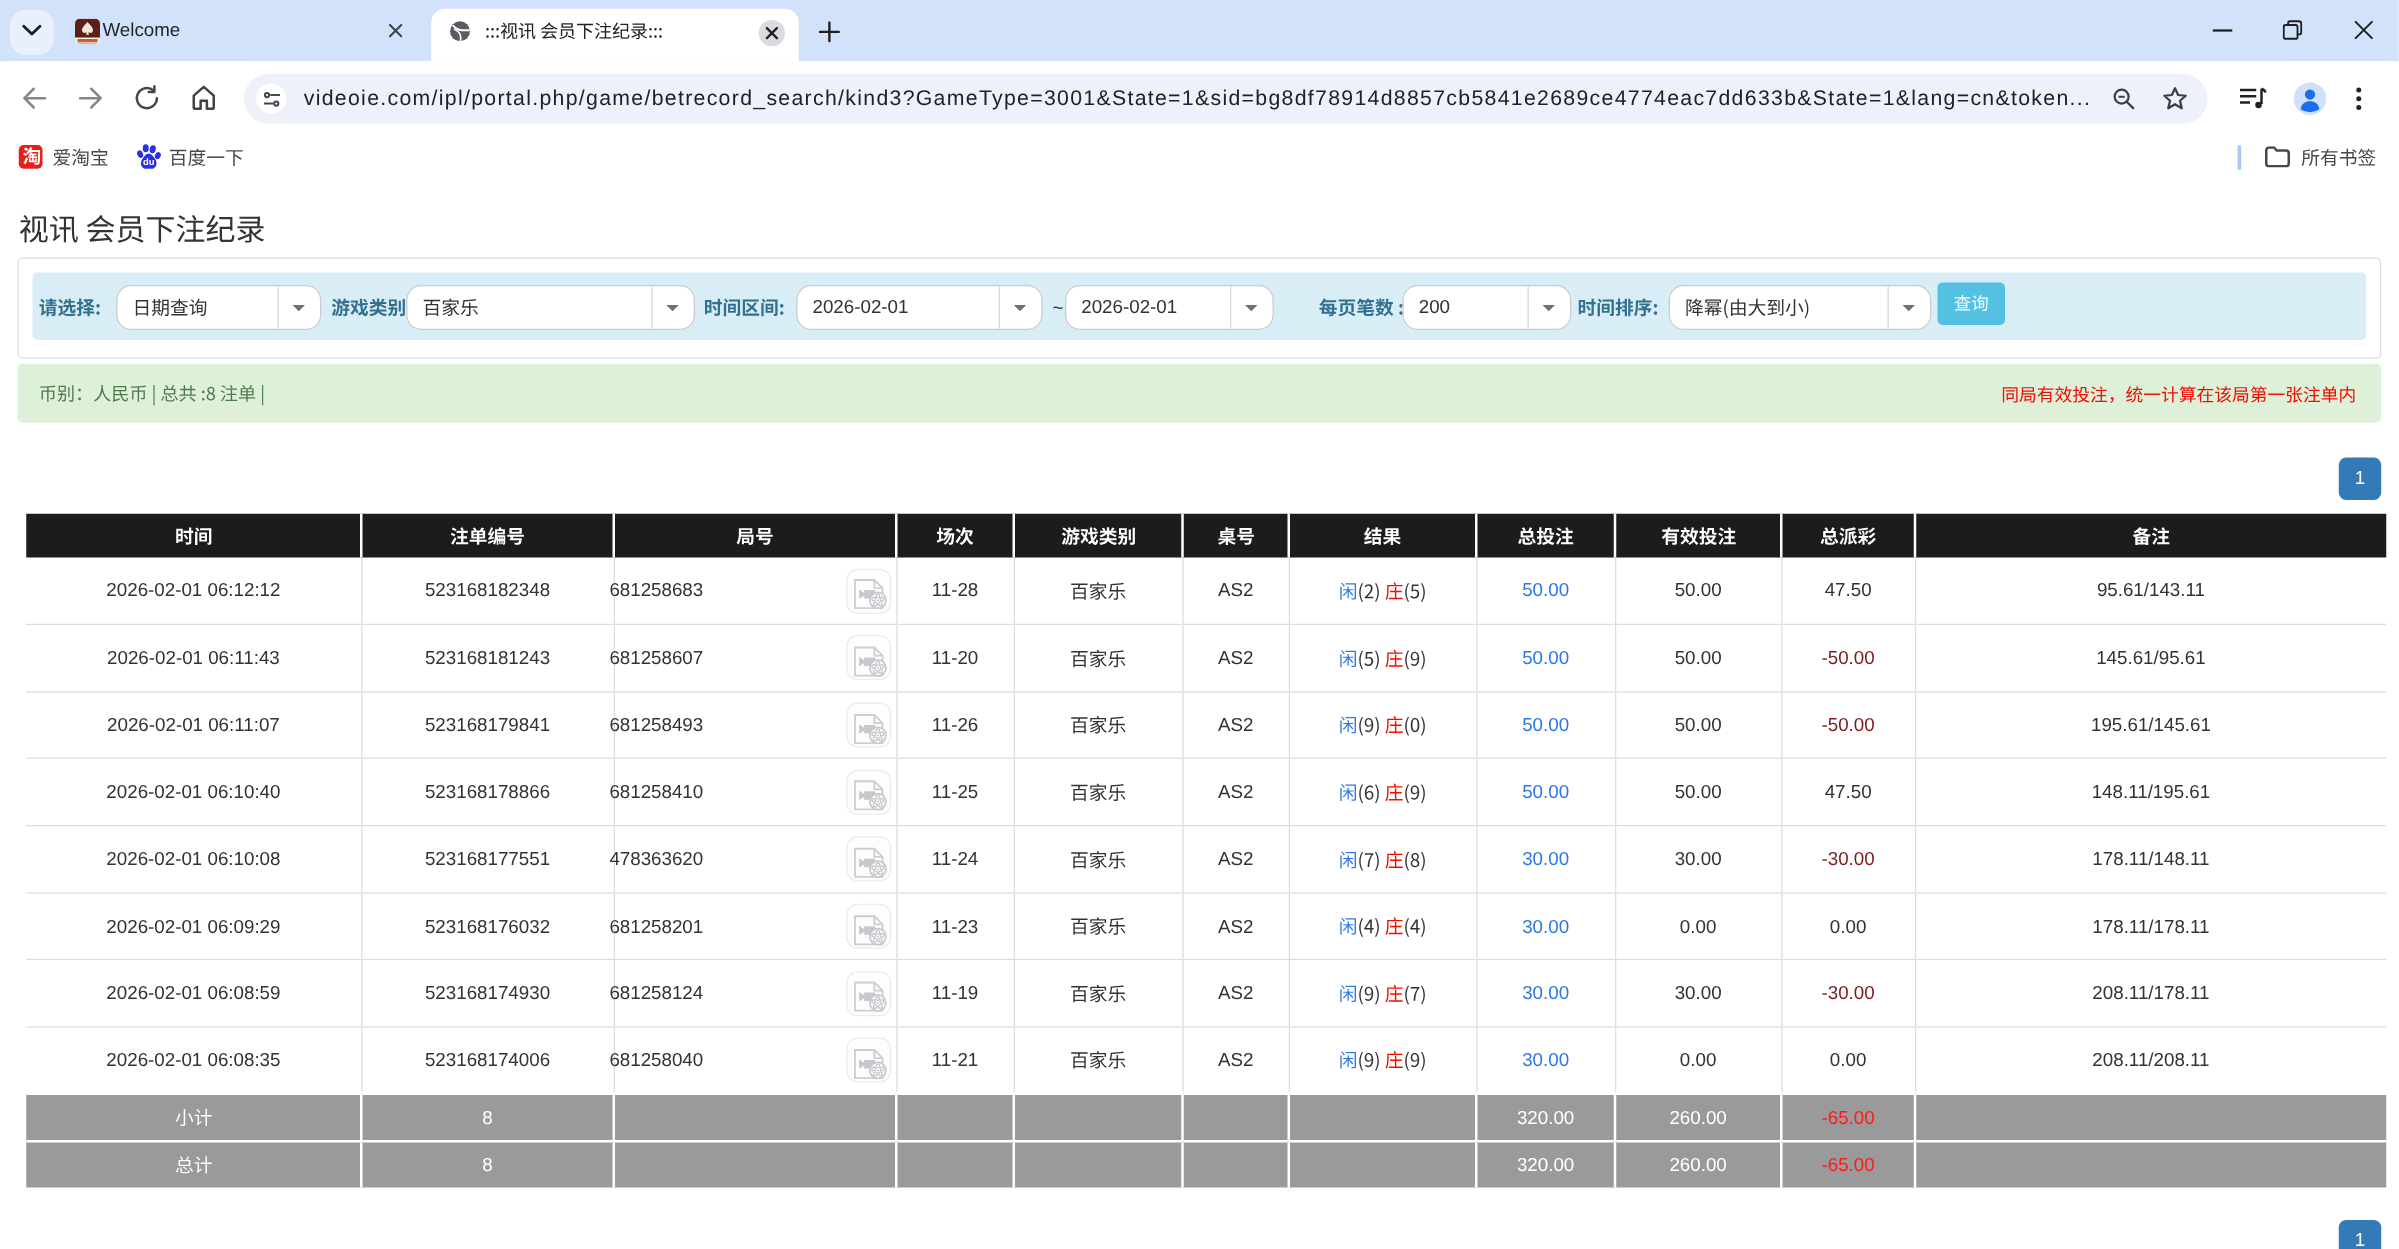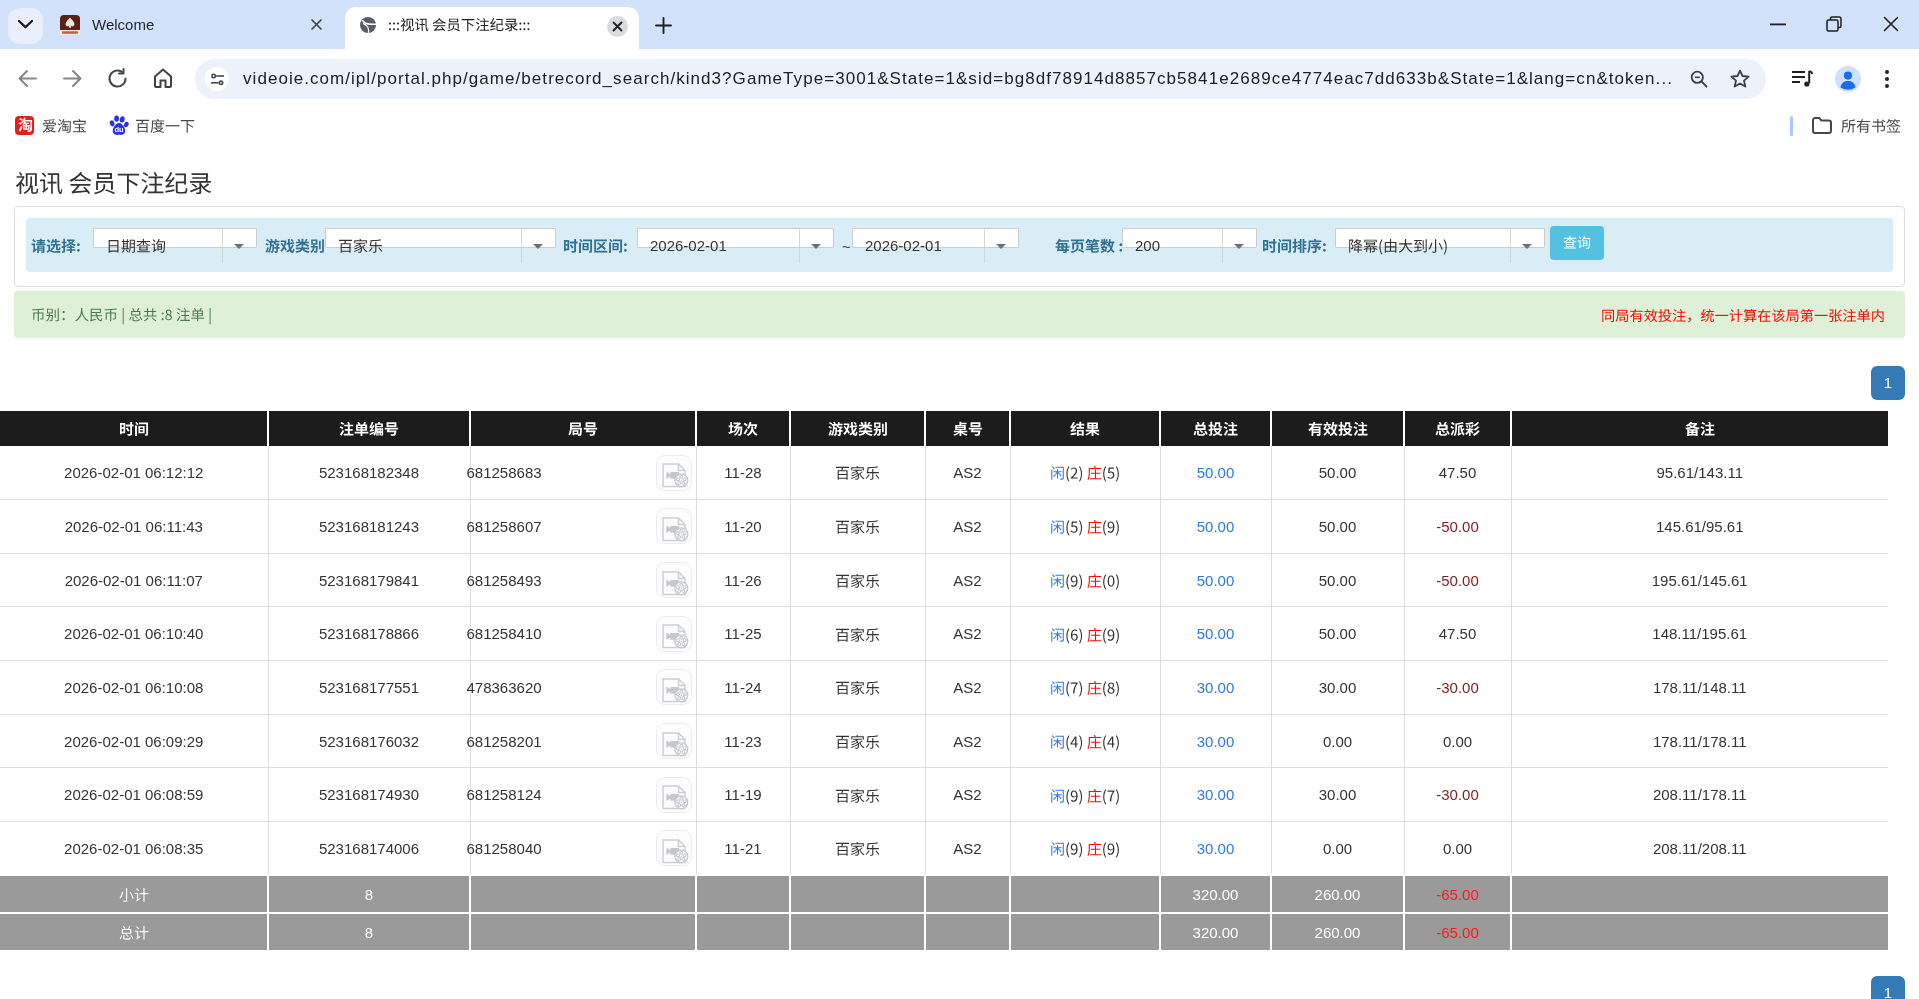--- a/index.html
+++ b/index.html
@@ -12,28 +12,28 @@
 #toolbar{position:absolute;left:0;top:49px;width:1919px;height:58px;background:#fff;border-radius:9px 9px 0 0}
 #bookmarks{position:absolute;left:0;top:107px;width:1919px;height:38px;background:#fff}
 
 .tabtxt{font-size:15px;color:#1f2328}
 .pill{position:absolute;background:#e9effc;border-radius:12px}
 .activetab{position:absolute;background:#fff;border-radius:11px 11px 0 0}
 .obx{position:absolute;left:195px;top:59px;width:1571px;height:40px;border-radius:20px;background:#edf1fa}
 .url{position:absolute;left:48px;top:0;width:1438px;height:40px;line-height:40px;font-size:17px;letter-spacing:1.05px;color:#202124;white-space:nowrap;overflow:hidden}
 .panel{position:absolute;left:14px;top:206px;width:1891px;height:81px;background:#fff;border:1px solid #ddd;border-radius:4px}
 .bluebar{position:absolute;left:11px;top:11px;width:1867px;height:54px;background:#d9edf7;border-radius:4px}
-.ctl{position:absolute;top:228px;height:20px;background:#fff;border:1px solid #ccc;border-radius:1px}
+.ctl{position:absolute;top:228px;height:36px;background:#fff;border:1px solid #ccc;border-radius:12px}
 .ctl .txt{position:absolute;left:12px;top:0;height:34px;line-height:34px;font-size:15px;color:#333}
 .ctl .sep{position:absolute;right:33px;top:0;width:1px;height:34px;background:#d5d5d5}
 .caret{position:absolute;right:12px;top:15px;width:0;height:0;border-left:5px solid transparent;border-right:5px solid transparent;border-top:5px solid #707070}
 .lbl{position:absolute;top:228px;height:36px;display:flex;align-items:center}
 .greenbar{position:absolute;left:14px;top:291px;width:1891px;height:47px;background:#dff0d8;border-radius:4px}
 .pag{position:absolute;width:34px;height:34px;background:#337ab7;border-radius:6px;color:#fff;font-size:15px;text-align:center;line-height:34px}
-table{position:absolute;left:0;top:411px;width:1888px;border-collapse:collapse;table-layout:fixed}
+table{position:absolute;left:21px;top:411px;width:1888px;border-collapse:collapse;table-layout:fixed}
 thead th{background:#1c1c1c;height:35px;border-left:2px solid #fff;padding:0;text-align:center;vertical-align:middle}
 thead th:first-child{border-left:none}
 tbody td{height:53.66px;border-bottom:1px solid #ddd;border-left:1px solid #ddd;padding:0;text-align:center;vertical-align:middle;font-size:15px;color:#333}
 tbody td:first-child{border-left:none}
 tbody tr.sum td{background:#9a9a9a;height:37.5px;border-left:2px solid #fff;border-bottom:none;border-top:2px solid #fff;color:#fff}
 tbody tr.sum td:first-child{border-left:none}
 .blue{color:#2e78e6}.red{color:#7f1d1d}
 .vbtn{display:inline-block;width:36px;height:36px;background:#fdfdfd;border:1px solid #ececec;border-radius:9px;vertical-align:middle}
 .cellflex{display:flex;align-items:center;justify-content:space-between;gap:5px;position:relative;left:-4px}
 </style></head><body>
@@ -44,21 +44,21 @@
 <div class="pill" style="left:8px;top:8px;width:35px;height:36px"></div>
 <svg class="abs" style="left:17px;top:19px" width="17" height="11" viewBox="0 0 17 11">
     <path d="M2 2 L8.5 8.2 L15 2" fill="none" stroke="#1f1f1f" stroke-width="2.3" stroke-linecap="round" stroke-linejoin="round"></path>
   </svg>
 <svg class="abs" style="left:60px;top:15px" width="20" height="20" viewBox="0 0 20 20">
 <rect x="0" y="0" width="20" height="20" rx="4" fill="#5b2015"></rect>
 <rect x="0" y="15" width="20" height="5" fill="#f5ecd4"></rect>
 <path d="M10 2.5 C8.2 4.8 5.6 6.5 5.6 9 C5.6 11 7.3 11.8 8.7 11 L9.3 10.5 L8.8 12.8 L11.2 12.8 L10.7 10.5 L11.3 11 C12.7 11.8 14.4 11 14.4 9 C14.4 6.5 11.8 4.8 10 2.5 Z" fill="#f7f1e3" opacity=".95"></path>
 <rect x="2" y="16.2" width="16" height="2.6" rx="0.5" fill="#b73a2a" opacity=".8"></rect>
 </svg>
-<div class="abs tabtxt" style="left:92px;top:15px;line-height:20px">Welcome</div>
+<div class="abs tabtxt" style="left:82px;top:15px;line-height:20px">Welcome</div>
 <svg class="abs" style="left:309px;top:17px" width="15" height="15" viewBox="0 0 15 15">
     <path d="M3 3 L12 12 M12 3 L3 12" stroke="#41454a" stroke-width="1.7" stroke-linecap="round"></path>
   </svg>
 <div class="activetab" style="left:345px;top:7px;width:294px;height:42px"></div>
 <svg class="abs" style="left:359px;top:16px" width="18" height="18" viewBox="0 0 18 18">
 <circle cx="9" cy="9" r="8" fill="#595d63"></circle>
 <path d="M3.2 4.2 C6 8 9 8.6 16.9 8.2" stroke="#fff" stroke-width="1.6" fill="none"></path>
 <path d="M9.4 16.9 C10.2 12 9 9.5 4.2 7.3" stroke="#fff" stroke-width="1.3" fill="none"></path>
 </svg>
 <div class="abs" style="left:388px;top:18px"><svg width="142.44" height="13.82" viewBox="0 0 142.44 13.82" style="overflow:visible;">

